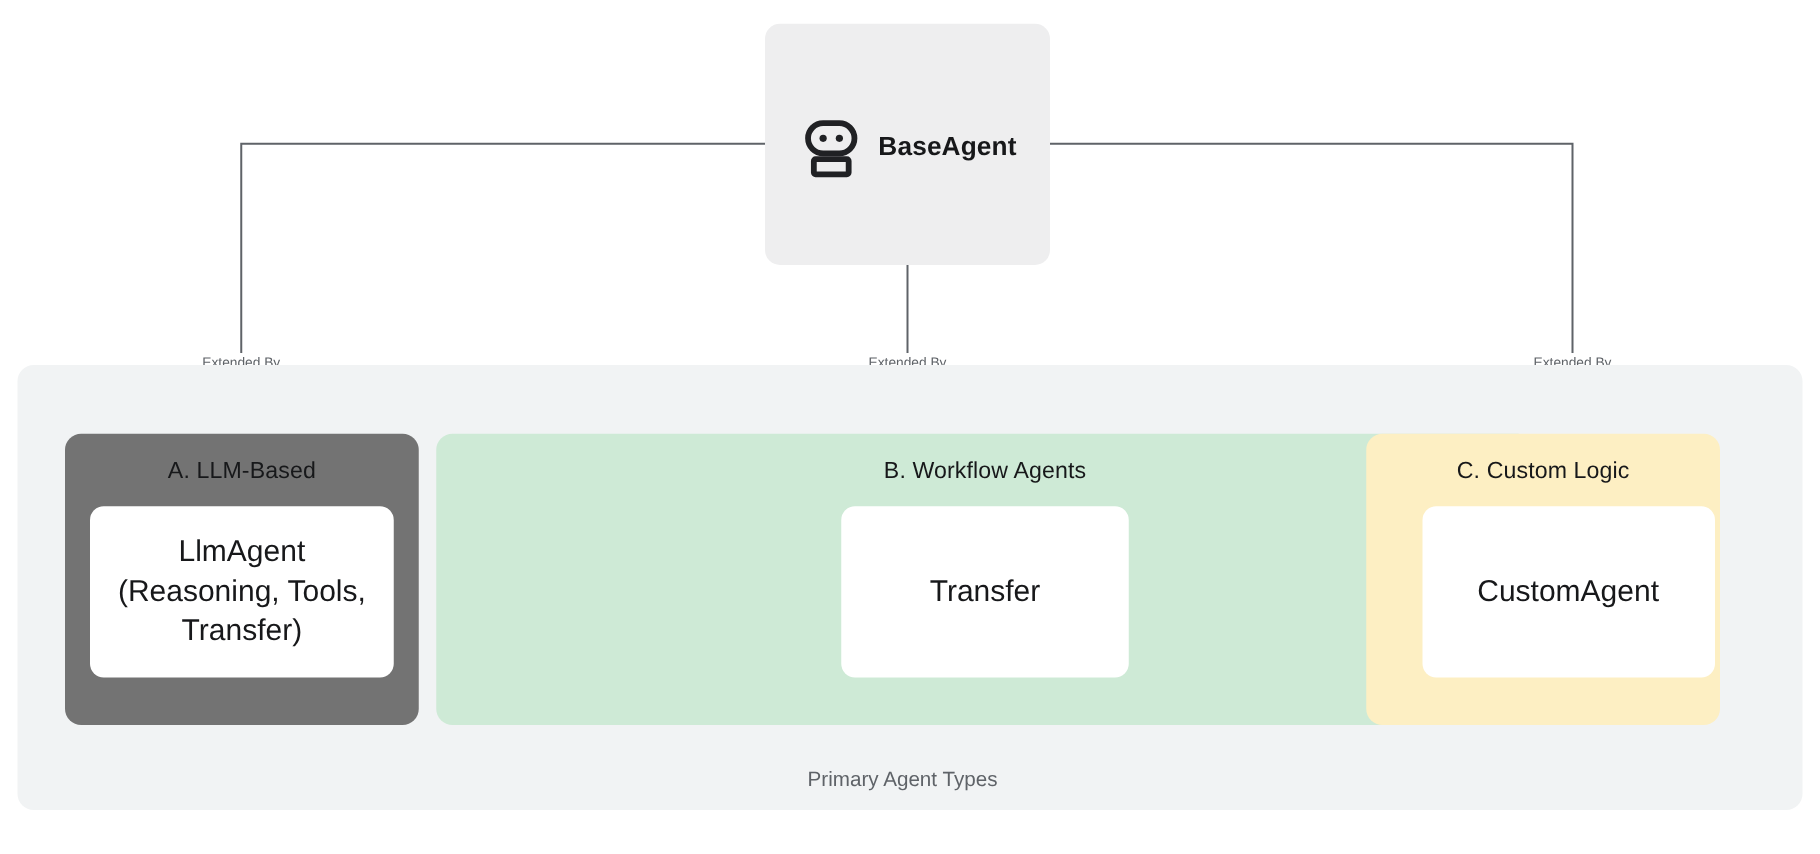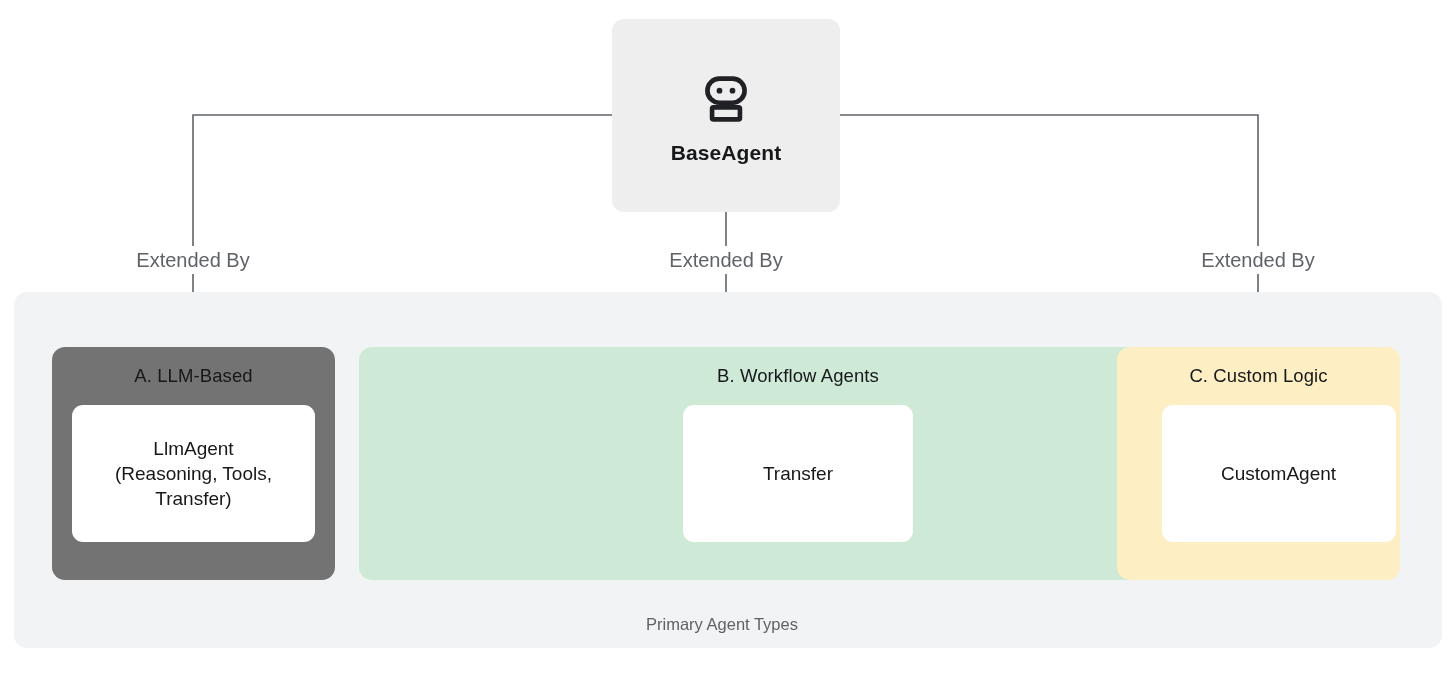--- a/index.html
+++ b/index.html
@@ -29,21 +29,21 @@
   
   .base-node {
     position: absolute;
     left: 612px;
     top: 19px;
     width: 228px;
     height: 193px;
     background: #eeeeef;
     border-radius: 12px;
     display: flex;
-    flex-direction: column;
+    flex-direction: row;
     align-items: center;
     justify-content: center;
     gap: 12px;
   }
   .robot-icon {
     width: 52px;
     height: 52px;
     display: block;
     margin-top: 6px;
   }
@@ -54,24 +54,25 @@
     letter-spacing: .1px;
     margin-top: 4px;
   }
 
   
   .edge-label {
     position: absolute;
     transform: translate(-50%, -50%);
     background: #ffffff;
     padding: 2px 8px;
-    font-size: 20px;
+    font-size: 11px;
     color: #5f6368;
     white-space: nowrap;
     line-height: 1.2;
+    margin-top: 31px;
   }
 
   
   .outer-panel {
     position: absolute;
     left: 14px;
     top: 292px;
     width: 1428px;
     height: 356px;
     background: #f1f3f4;
@@ -110,29 +111,29 @@
     gap: 17px;
   }
   .card {
     background: #ffffff;
     border-radius: 11px;
     height: 137px;
     display: flex;
     align-items: center;
     justify-content: center;
     text-align: center;
-    font-size: 19px;
+    font-size: 24px;
     color: #17181a;
     line-height: 1.32;
     padding: 6px 10px;
   }
 
   #group-a { left: 52px;   width: 283px; background: #737373; }
-  #group-b { left: 349px;  width: 878px; background: #ceead6; margin-left: 10px; }
-  #group-c { left: 1117px; width: 283px; background: #fdefc3; }
+  #group-b { left: 349px;  width: 878px; background: #ceead6; }
+  #group-c { left: 1093px; width: 283px; background: #fdefc3; }
 
   #group-a .card { width: 243px; }
   #group-b .card { width: 230px; }
   #group-c .card { width: 234px; margin-left: 40px; }
 </style>
 </head>
 <body>
 
 <div id="canvas">
 

